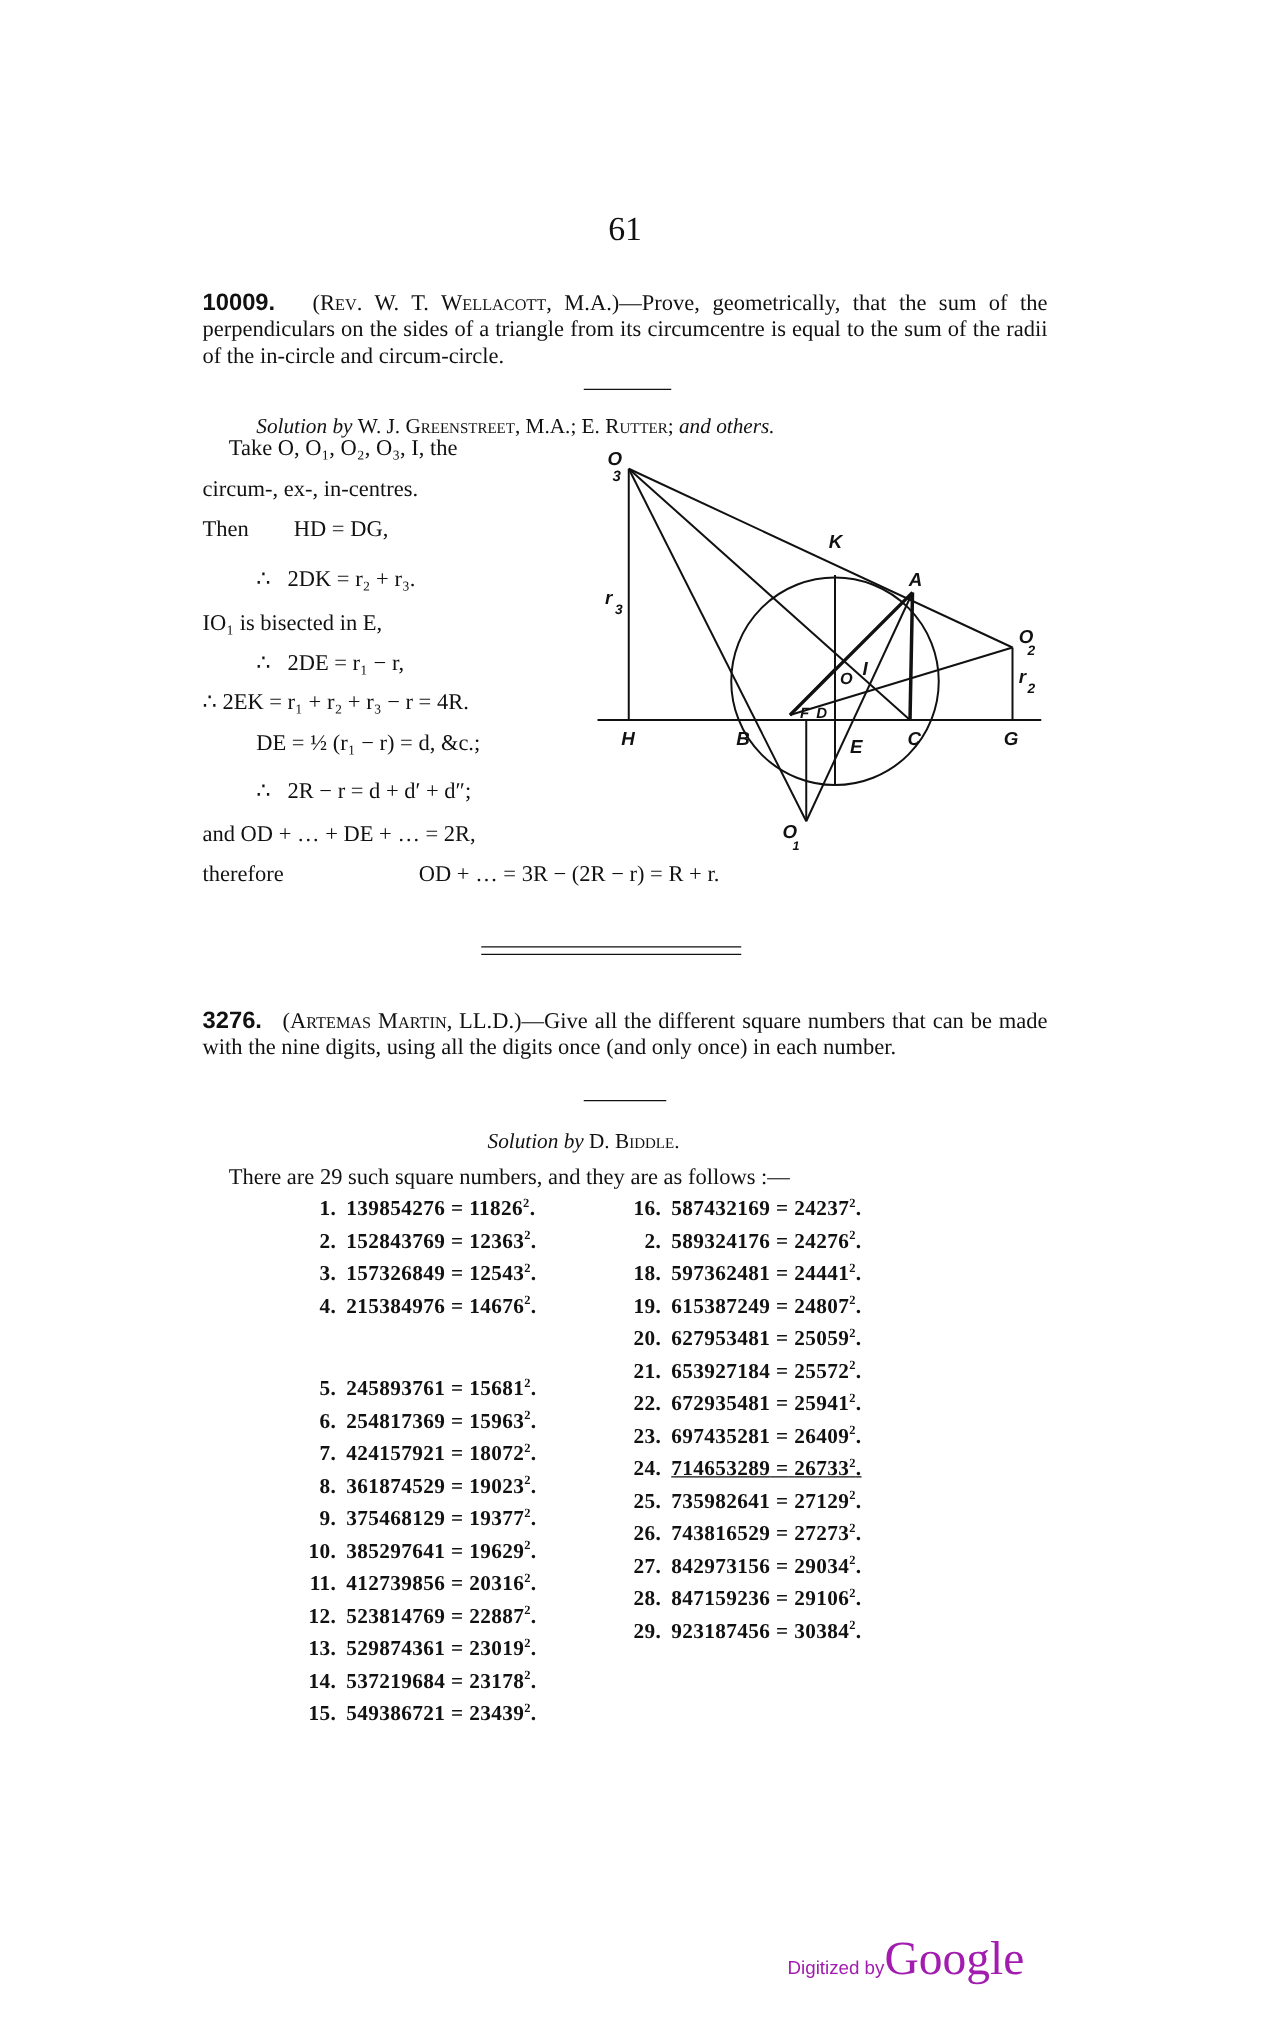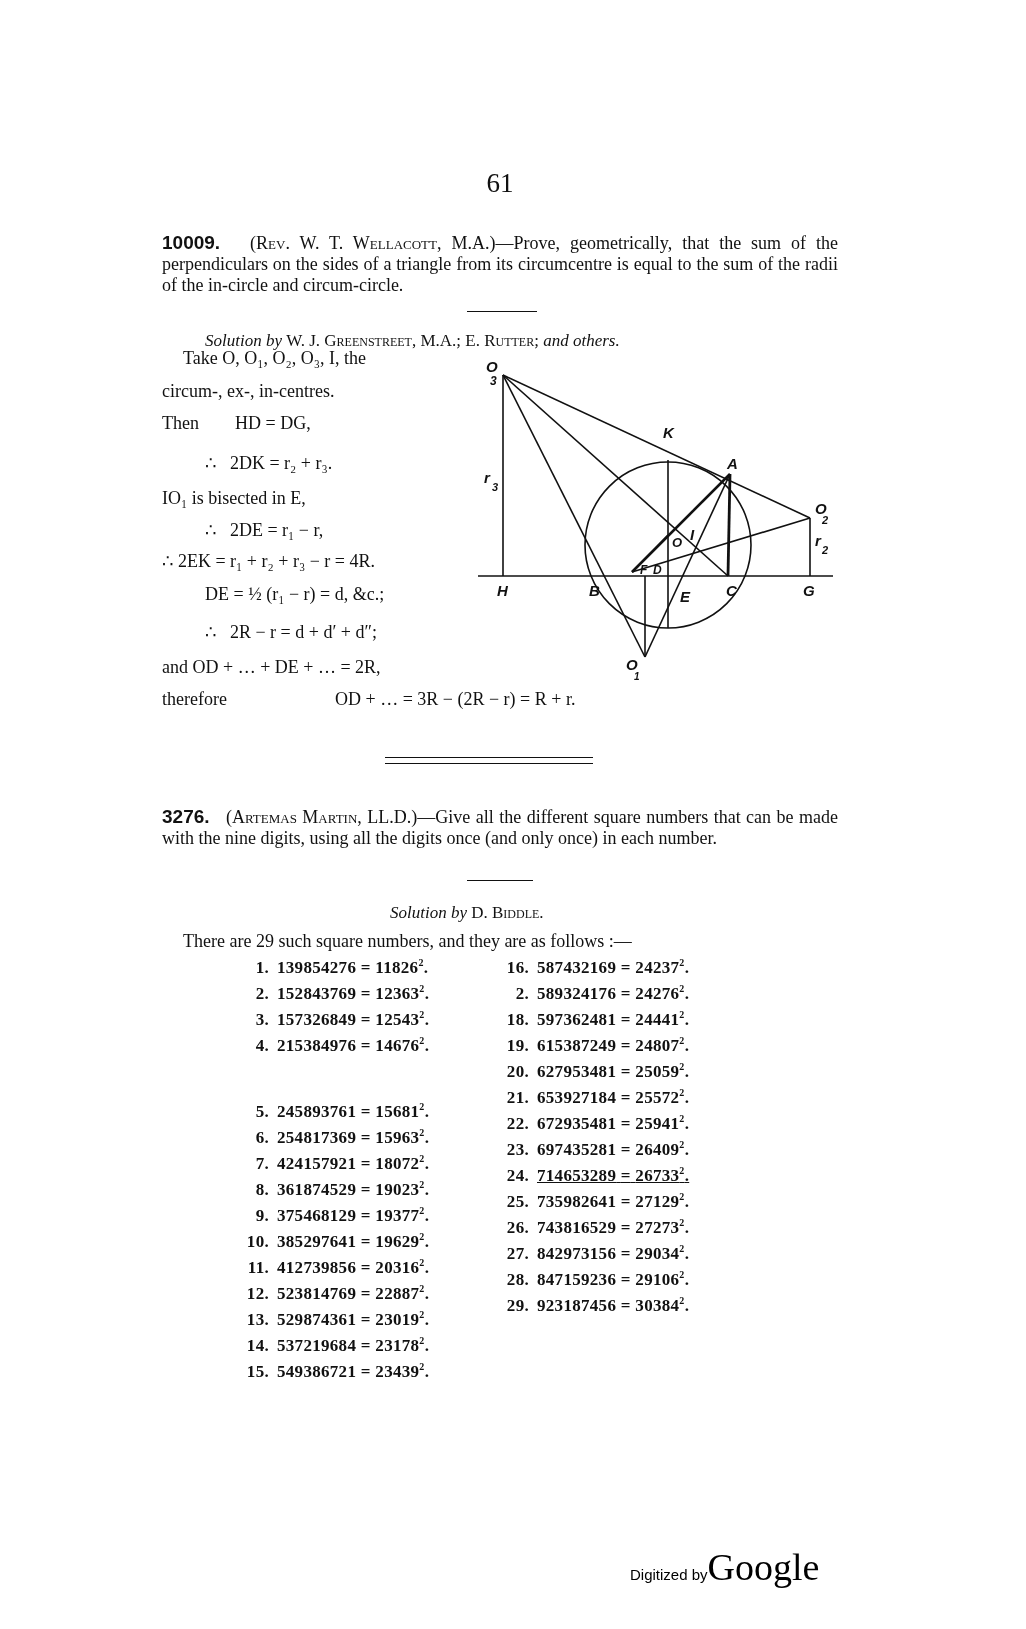--- a/index.html
+++ b/index.html
@@ -10,21 +10,21 @@
   .pagenum { left: 0; width: 1000px; top: 168px; text-align: center; font-size: 27px; }
   .para { left: 162px; width: 676px; font-size: 18px; line-height: 21px; text-align: justify; }
   .probnum { font-family: "Liberation Sans", "DejaVu Sans", sans-serif; font-weight: bold; font-size: 19px; }
   .sc { font-variant: small-caps; }
   .rule { height: 0; border-top: 1.5px solid #111; }
   .solhead { font-size: 17px; }
   .solhead i { font-style: italic; }
   .line { font-size: 18px; white-space: nowrap; }
   .lst { font-size: 17px; white-space: nowrap; font-weight: bold; letter-spacing: 0.3px;}
   .lst .n { display: inline-block; width: 34px; text-align: right; margin-right: 8px; }
-  .watermark { left: 630px; top: 1545px; color: #000000; white-space: nowrap; }
+  .watermark { left: 630px; top: 1545px; color: #a21caf; white-space: nowrap; }
   .watermark .sm { font-family: "Liberation Sans", "DejaVu Sans", sans-serif; font-size: 15px; }
   .watermark .big { font-family: "Liberation Serif", "DejaVu Serif", serif; font-size: 38px; }
   svg text { font-family: "Liberation Sans", "DejaVu Sans", sans-serif; font-style: italic; font-weight: bold; font-size: 15px; fill: #111; }
 </style>
 </head>
 <body>
 
 <div class="abs pagenum serif">61</div>
 
 <div class="abs para serif" style="top:232px;">

